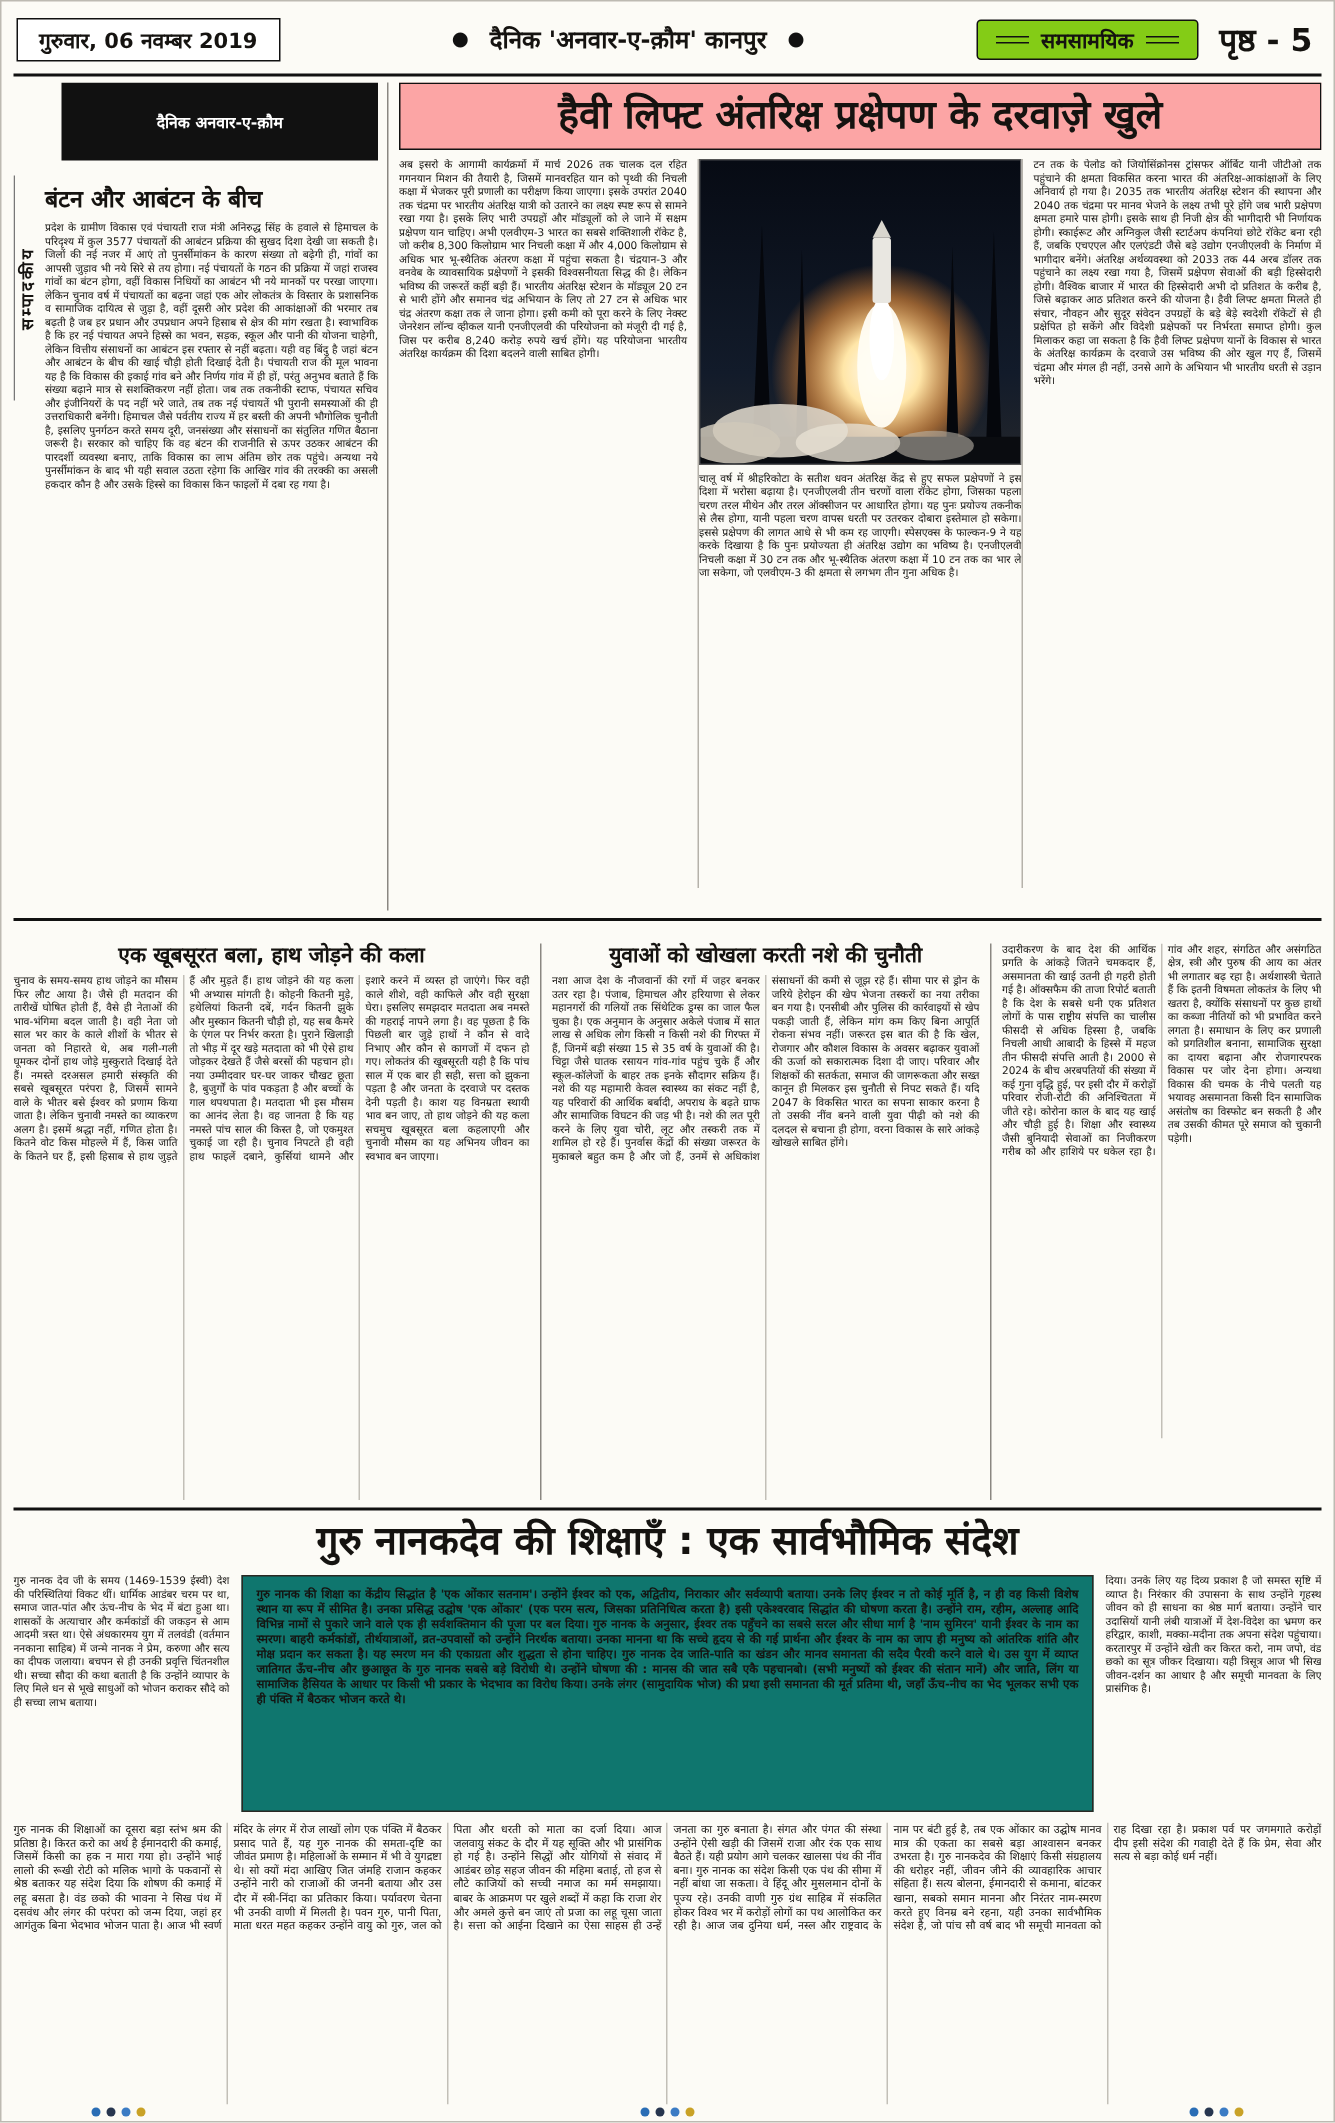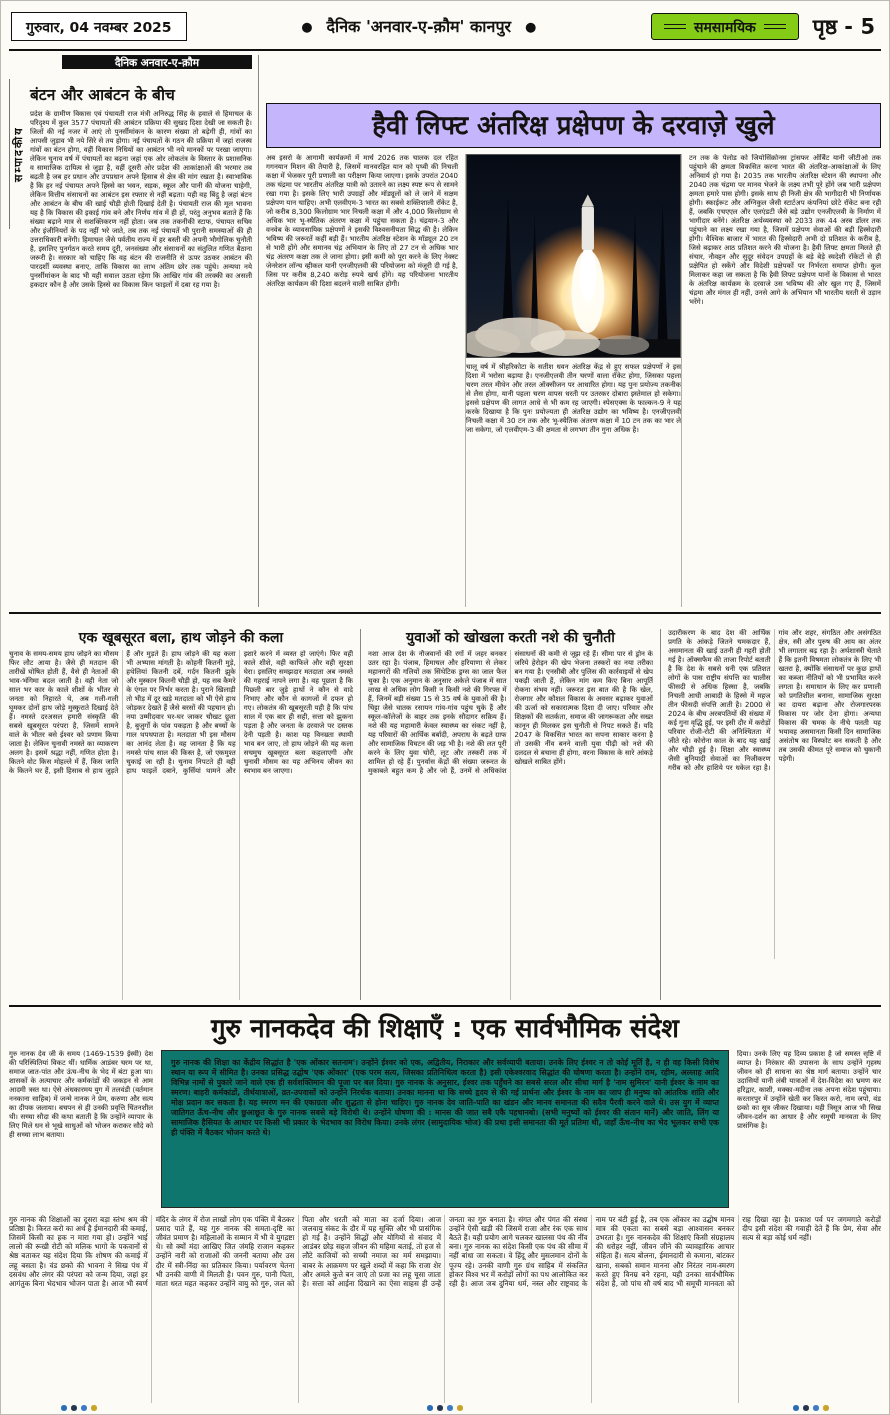--- a/index.html
+++ b/index.html
@@ -12,30 +12,30 @@
   .date-box { border:1.5px solid #111; padding:4px 14px; font-weight:bold; font-size:14px; white-space:nowrap; background:#fff; }
   .mast-center { flex:1; display:flex; align-items:center; justify-content:center; gap:14px; font-weight:bold; font-size:16px; }
   .bullet { font-size:13px; color:#111; }
   .section-box { border:1.5px solid #111; border-radius:3px; display:flex; align-items:center; gap:8px; padding:3px 12px; font-weight:bold; font-size:14px; background:#84cc16; margin-right:14px; white-space:nowrap; }
   .deco-line { width:22px; height:5px; border-top:1.5px solid #111; border-bottom:1.5px solid #111; }
   .page-no { font-weight:bold; font-size:21px; white-space:nowrap; padding-right:4px; }
 
   
   .top-row { display:flex; height:552px; margin-top:4px; }
   .editorial { width:250px; border-right:1px solid #8a8781; padding-right:6px; overflow:hidden; }
-  .ed-masthead { background:#111; color:#fff; font-weight:bold; font-size:10.5px; text-align:center; padding:0 0; width:190px; margin:0 0 4px auto; }
+  .ed-masthead { background:#111; color:#fff; font-weight:bold; font-size:10.5px; text-align:center; padding:19px 0; width:211px; margin:0 0 4px auto; }
   .ed-wrap { display:flex; }
   .ed-rail { width:17px; position:relative; }
   .ed-vertical { position:absolute; top:6px; left:0; writing-mode:vertical-rl; transform:rotate(180deg); font-weight:bold; font-size:11px; letter-spacing:2px; border-right:1px solid #777; padding:2px 1px; height:150px; text-align:center; }
   .ed-main { flex:1; padding-left:4px; }
   .ed-head { font-size:15.5px; font-weight:bold; margin:14px 0 5px 0; line-height:1.15; }
   .ed-body { font-size:7px; line-height:9px; text-align:justify; height:470px; overflow:hidden; }
 
   .main-article { flex:1; padding-left:7px; overflow:hidden; }
-  .main-head-box { border:1.5px solid #111; padding:7px 6px; text-align:center; font-weight:bold; font-size:26px; line-height:1.1; margin-bottom:6px; background:#c4b5fd;margin-top:48px; }
+  .main-head-box { border:1.5px solid #111; padding:7px 6px; text-align:center; font-weight:bold; font-size:26px; line-height:1.1; margin-bottom:6px; background:#fca5a5; }
   .main-cols { display:flex; gap:0; height:486px; overflow:hidden;justify-content:center; }
   .mcol { text-align:justify; font-size:7px; line-height:9px; overflow:hidden; }
   .mcol1 { width:200px; border-right:1px solid #b5b2aa; padding-right:7px; }
   .mcol2 { flex:1; }
   .mcol3 { width:200px; border-left:1px solid #b5b2aa; padding-left:7px; }
   .photo { width:100%; height:204px; margin-bottom:5px; border:1px solid #555; display:block; background:#0b111c; }
 
   
   .mid-band { display:flex; border-top:2px solid #111; margin-top:5px; padding-top:15px; height:388px; overflow:hidden; }
   .mid-a { width:352px; border-right:1px solid #8a8781; padding-right:7px; }
@@ -63,21 +63,21 @@
   .dot-group { display:flex; gap:4px; }
   .dot { width:6px; height:6px; border-radius:50%; }
   .dot.c1 { background:#2a6db5; } .dot.c2 { background:#27364f; } .dot.c3 { background:#3b7bc4; } .dot.c4 { background:#c9a227; }
 </style>
 </head>
 <body>
 
 <div class="page">
 
   <header class="masthead">
-    <div class="date-box">गुरुवार, 04 नवम्बर 2025</div>
+    <div class="date-box">गुरुवार, 06 नवम्बर 2019</div>
     <div class="mast-center">
       <span class="bullet">●</span>
       <span>दैनिक  'अनवार-ए-क़ौम'  कानपुर</span>
       <span class="bullet">●</span>
     </div>
     <div class="section-box">
       <span class="deco-line"></span>
       <span>समसामयिक</span>
       <span class="deco-line"></span>
     </div>

